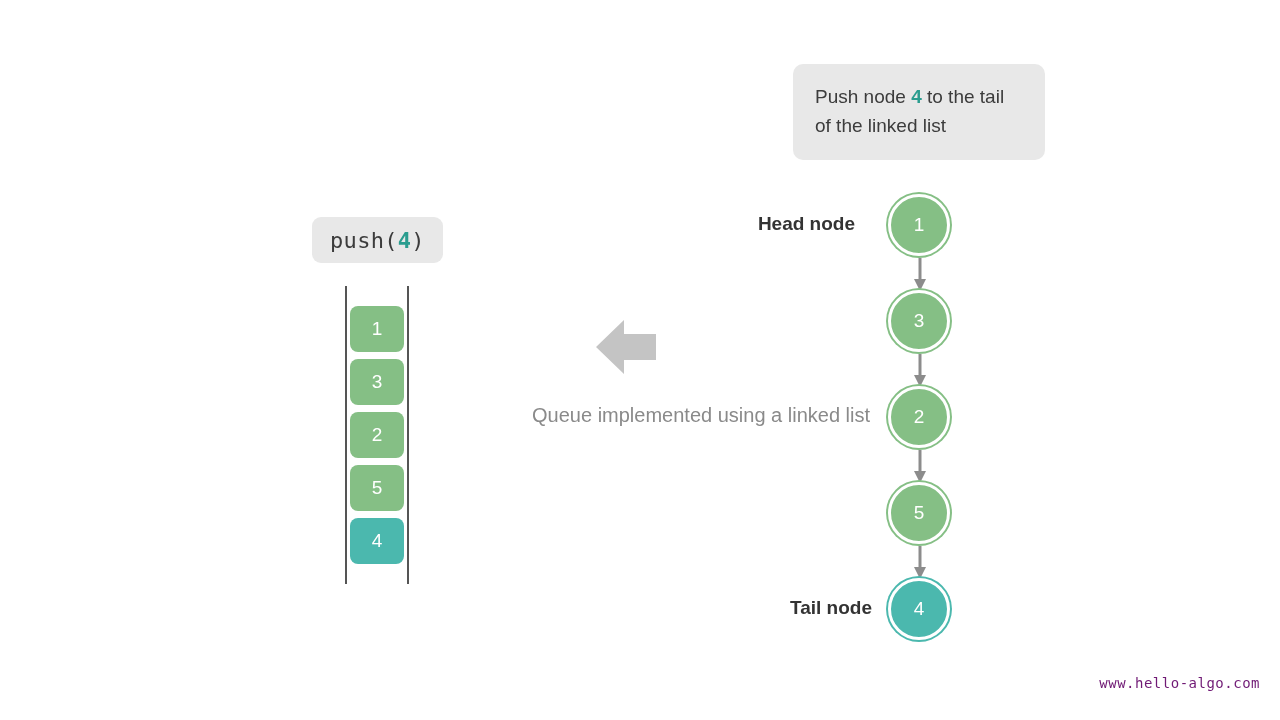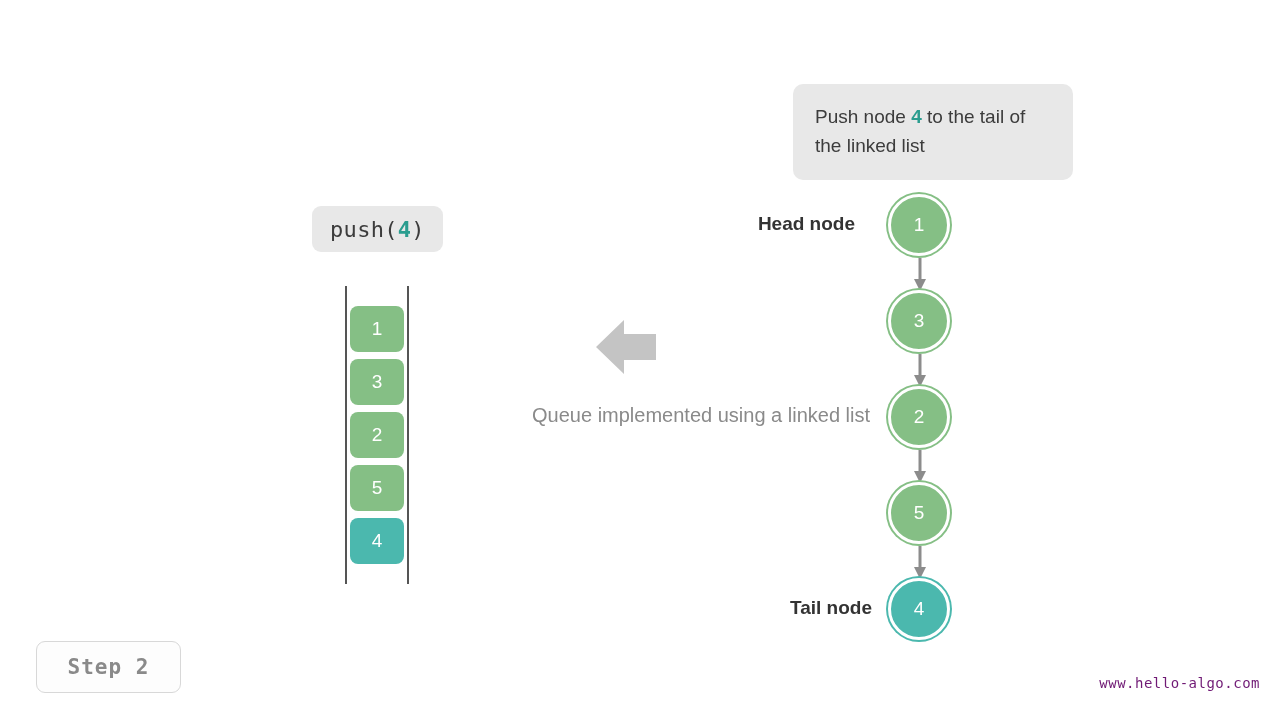--- a/index.html
+++ b/index.html
@@ -19,40 +19,39 @@
   .stage {
     position: absolute;
     inset: 0;
   }
 
   
   .callout {
     position: absolute;
     left: 793px;
     top: 64px;
-    width: 280px;
+    width: 252px;
     box-sizing: border-box;
     padding: 18px 22px 20px 22px;
     background: #e8e8e8;
     border-radius: 10px;
     color: #3c3c3c;
     font-size: 19px;
     line-height: 29px;
-    margin-top: 20px;
   }
   .callout .hl {
     color: #2a9d8f;
     font-weight: bold;
   }
 
   
   .op-pill {
     position: absolute;
     left: 312px;
-    top: 206px;
+    top: 217px;
     width: 131px;
     height: 46px;
     box-sizing: border-box;
     background: #e8e8e8;
     border-radius: 9px;
     display: flex;
     align-items: center;
     justify-content: center;
     font-family: "DejaVu Sans Mono", "Liberation Mono", monospace;
     font-size: 22px;
@@ -258,17 +257,16 @@
             <line x1="8" y1="0" x2="8" y2="23" stroke="#8c8c8c" stroke-width="3"></line>
             <polygon points="8,33 2,21 14,21" fill="#8c8c8c"></polygon>
           </svg></div>
         <div class="node teal" style="top: 392px;">4</div>
       </div>
   </div>
 
   <div class="side-label label-tail">Tail node</div>
   <div class="side-label label-head">Head node</div>
 
-  <div class="step-badge">Step  2</div>
 
   <div class="watermark">www.hello-algo.com</div>
 
 </div>
 
 </body></html>

